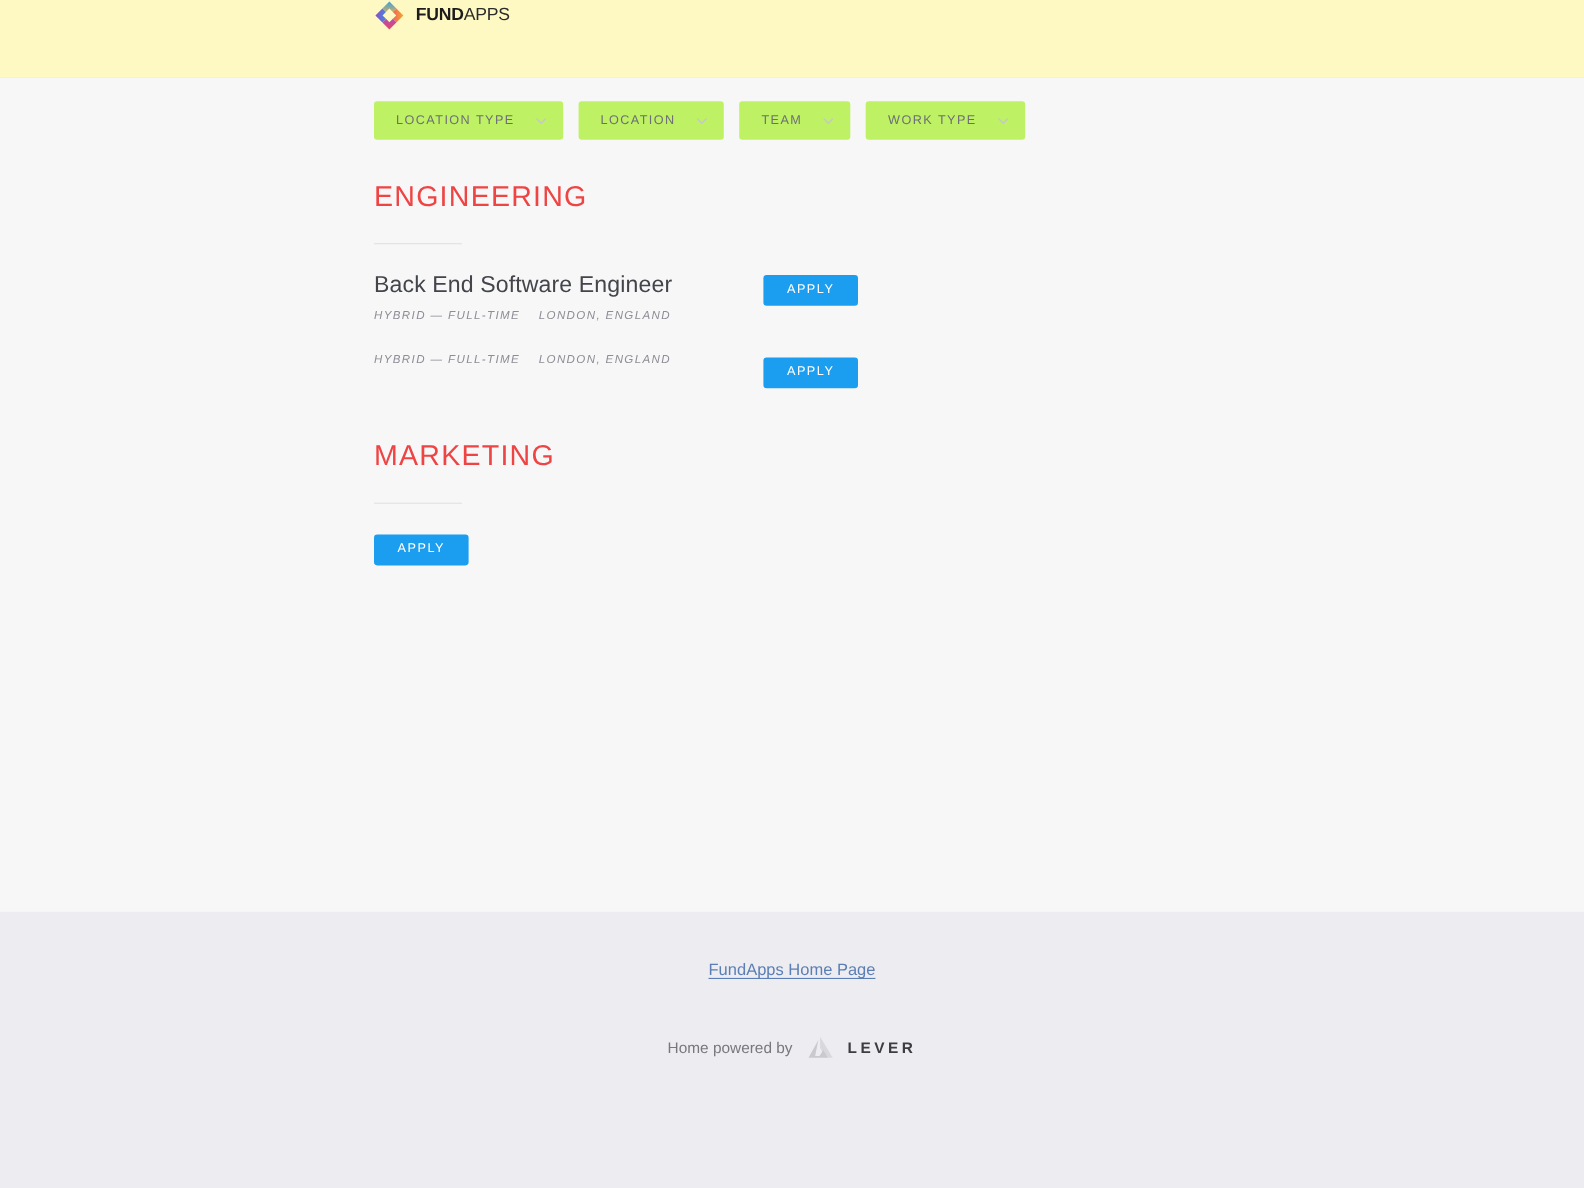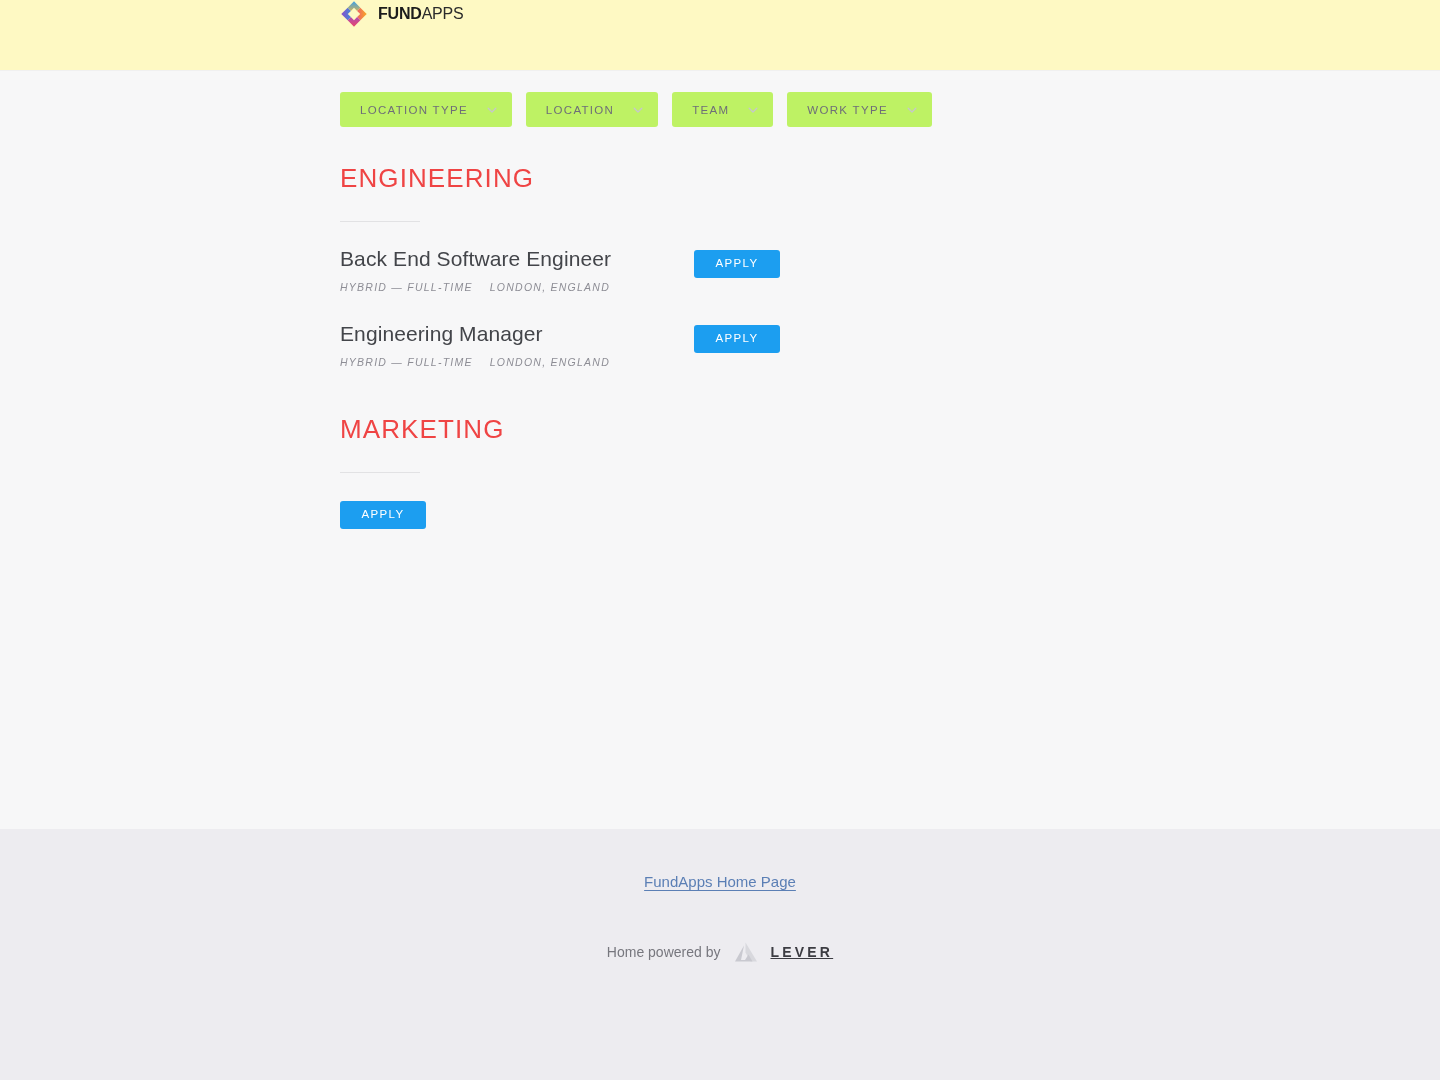--- a/index.html
+++ b/index.html
@@ -200,21 +200,20 @@
     display: flex;
     align-items: center;
     gap: 11px;
   }
   .lever-mark { width: 26px; height: 22px; display: block; }
   .lever-word {
     font-size: 14px;
     font-weight: 700;
     letter-spacing: 3.2px;
     color: #3c3c42;
-    text-decoration: underline;
   }
 </style>
 </head>
 <body>
 
 <header class="site-header">
   <div class="brand">
     <span class="brand-mark">
       <svg width="28" height="28" viewBox="0 0 28 28" aria-hidden="true">
         <defs>
@@ -291,21 +290,20 @@
             <div class="posting-meta">
               <span>HYBRID — FULL-TIME</span>
               <span>LONDON, ENGLAND</span>
             </div>
           </div>
           <button class="apply-btn">APPLY</button>
         </div>
 
         <div class="posting">
           <div class="posting-text">
-            <h3 class="posting-title">Engineering Manager</h3>
             <div class="posting-meta">
               <span>HYBRID — FULL-TIME</span>
               <span>LONDON, ENGLAND</span>
             </div>
           </div>
           <button class="apply-btn">APPLY</button>
         </div>
 
       </div>
     </section>

